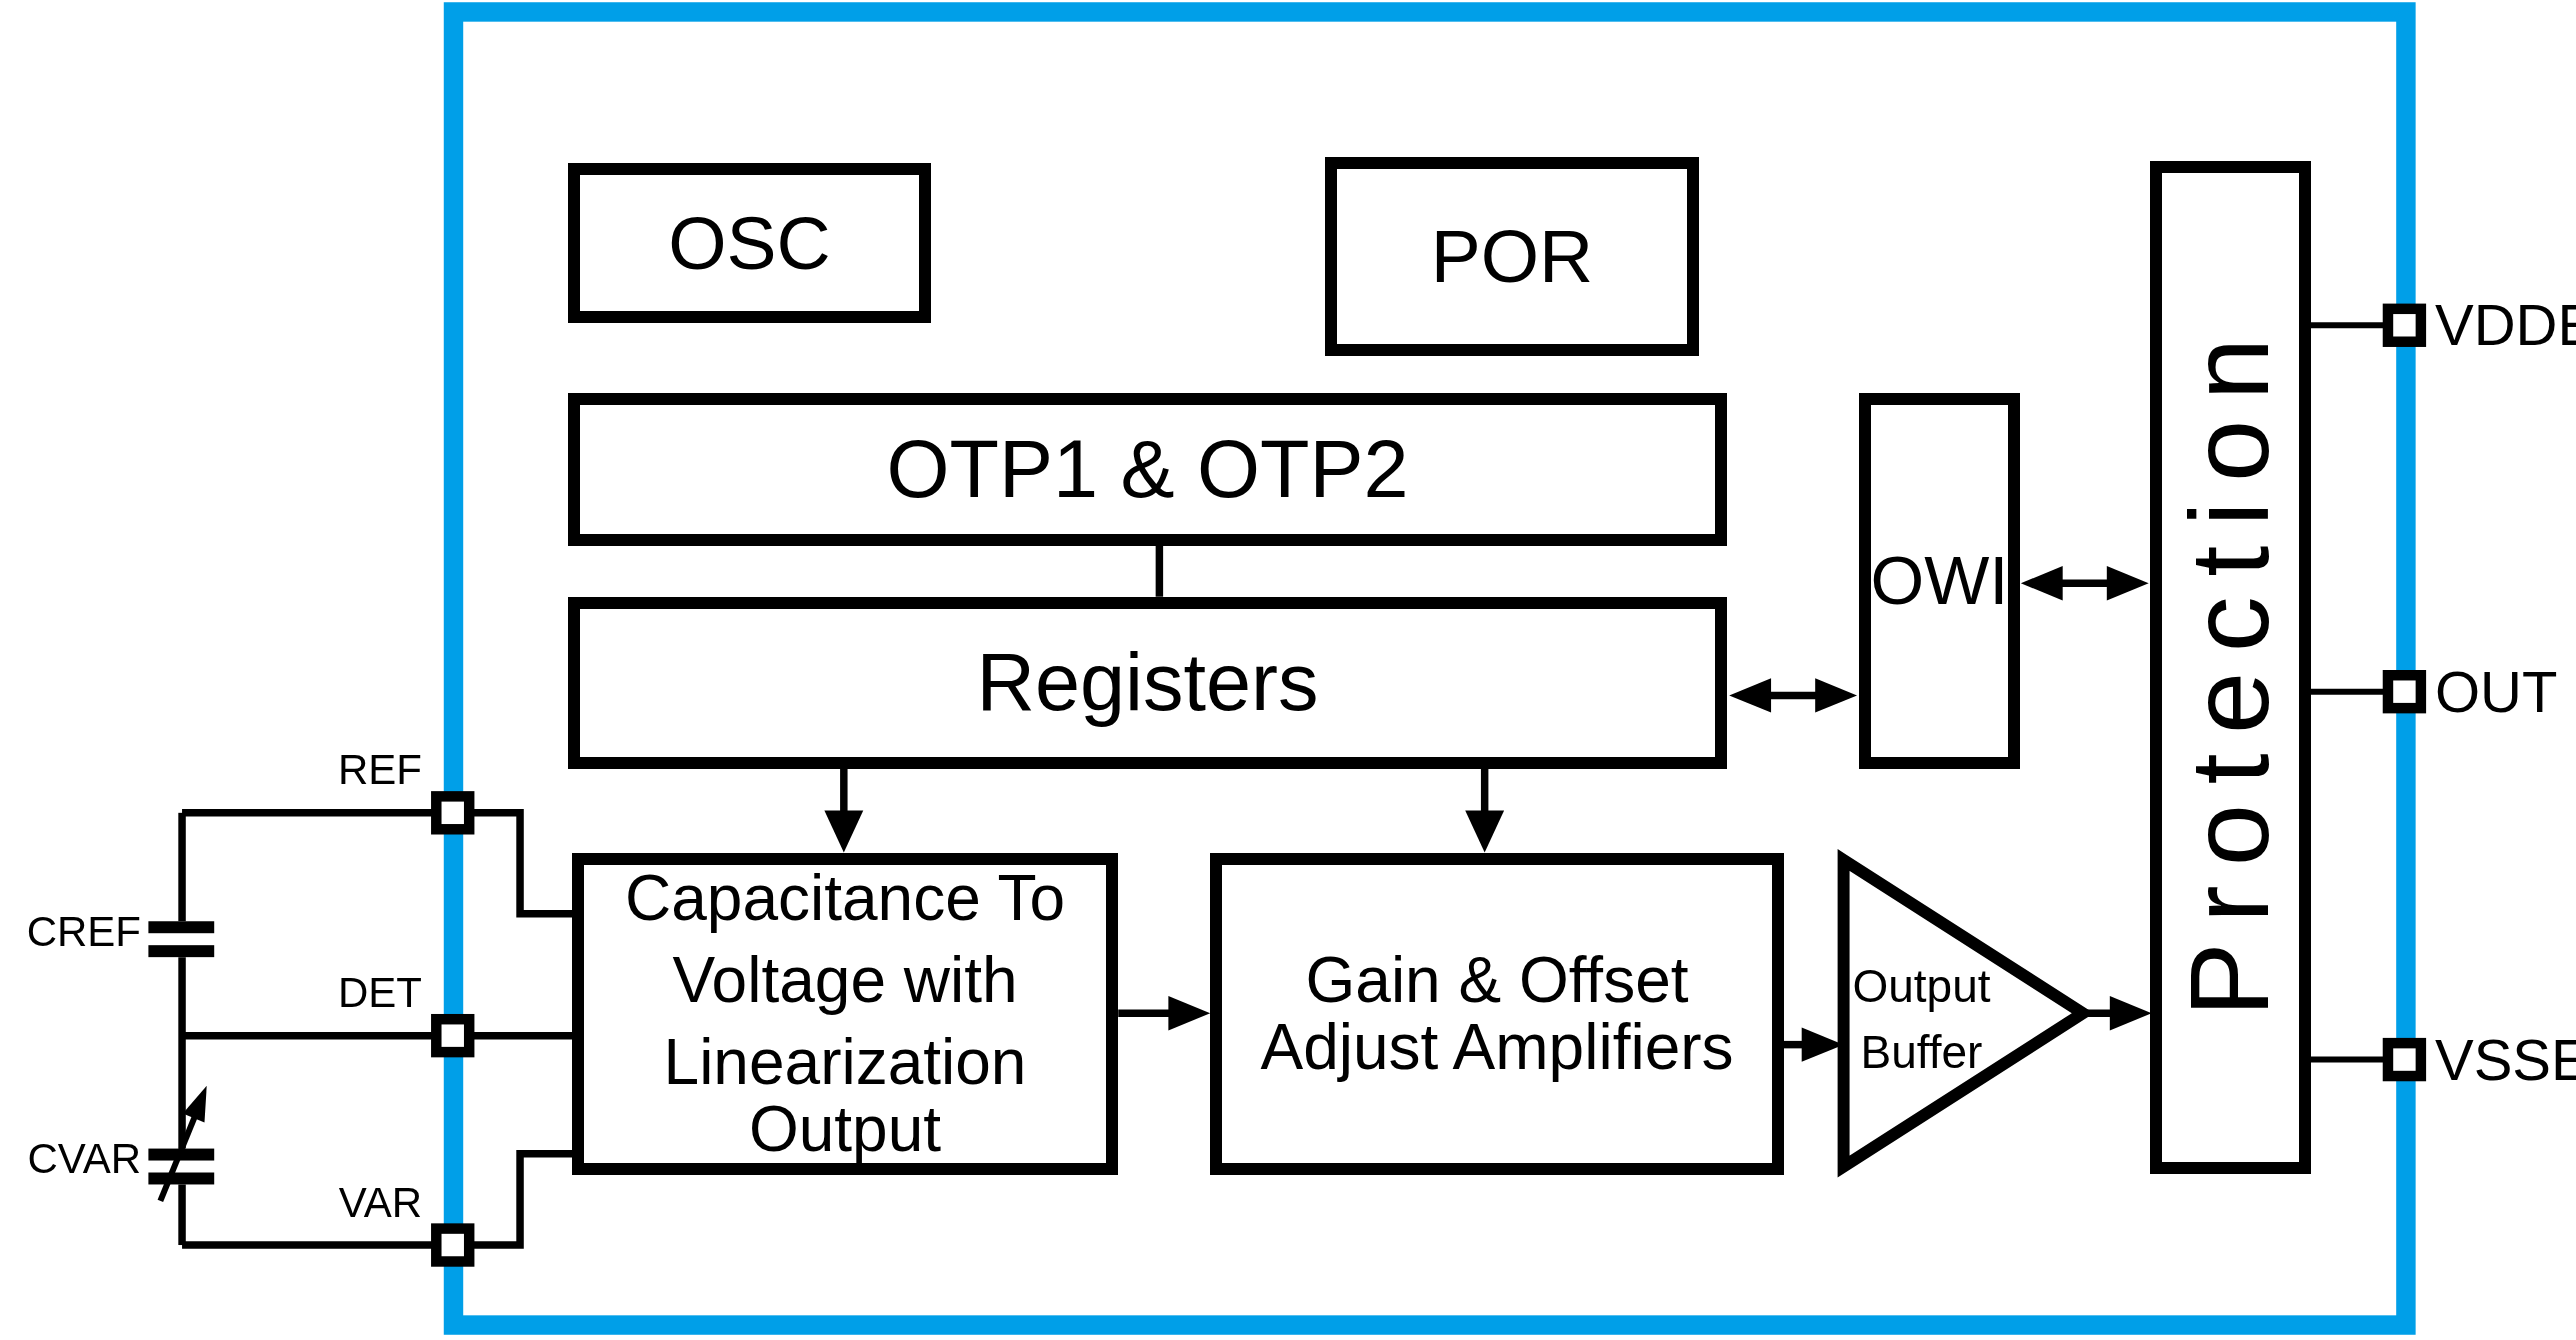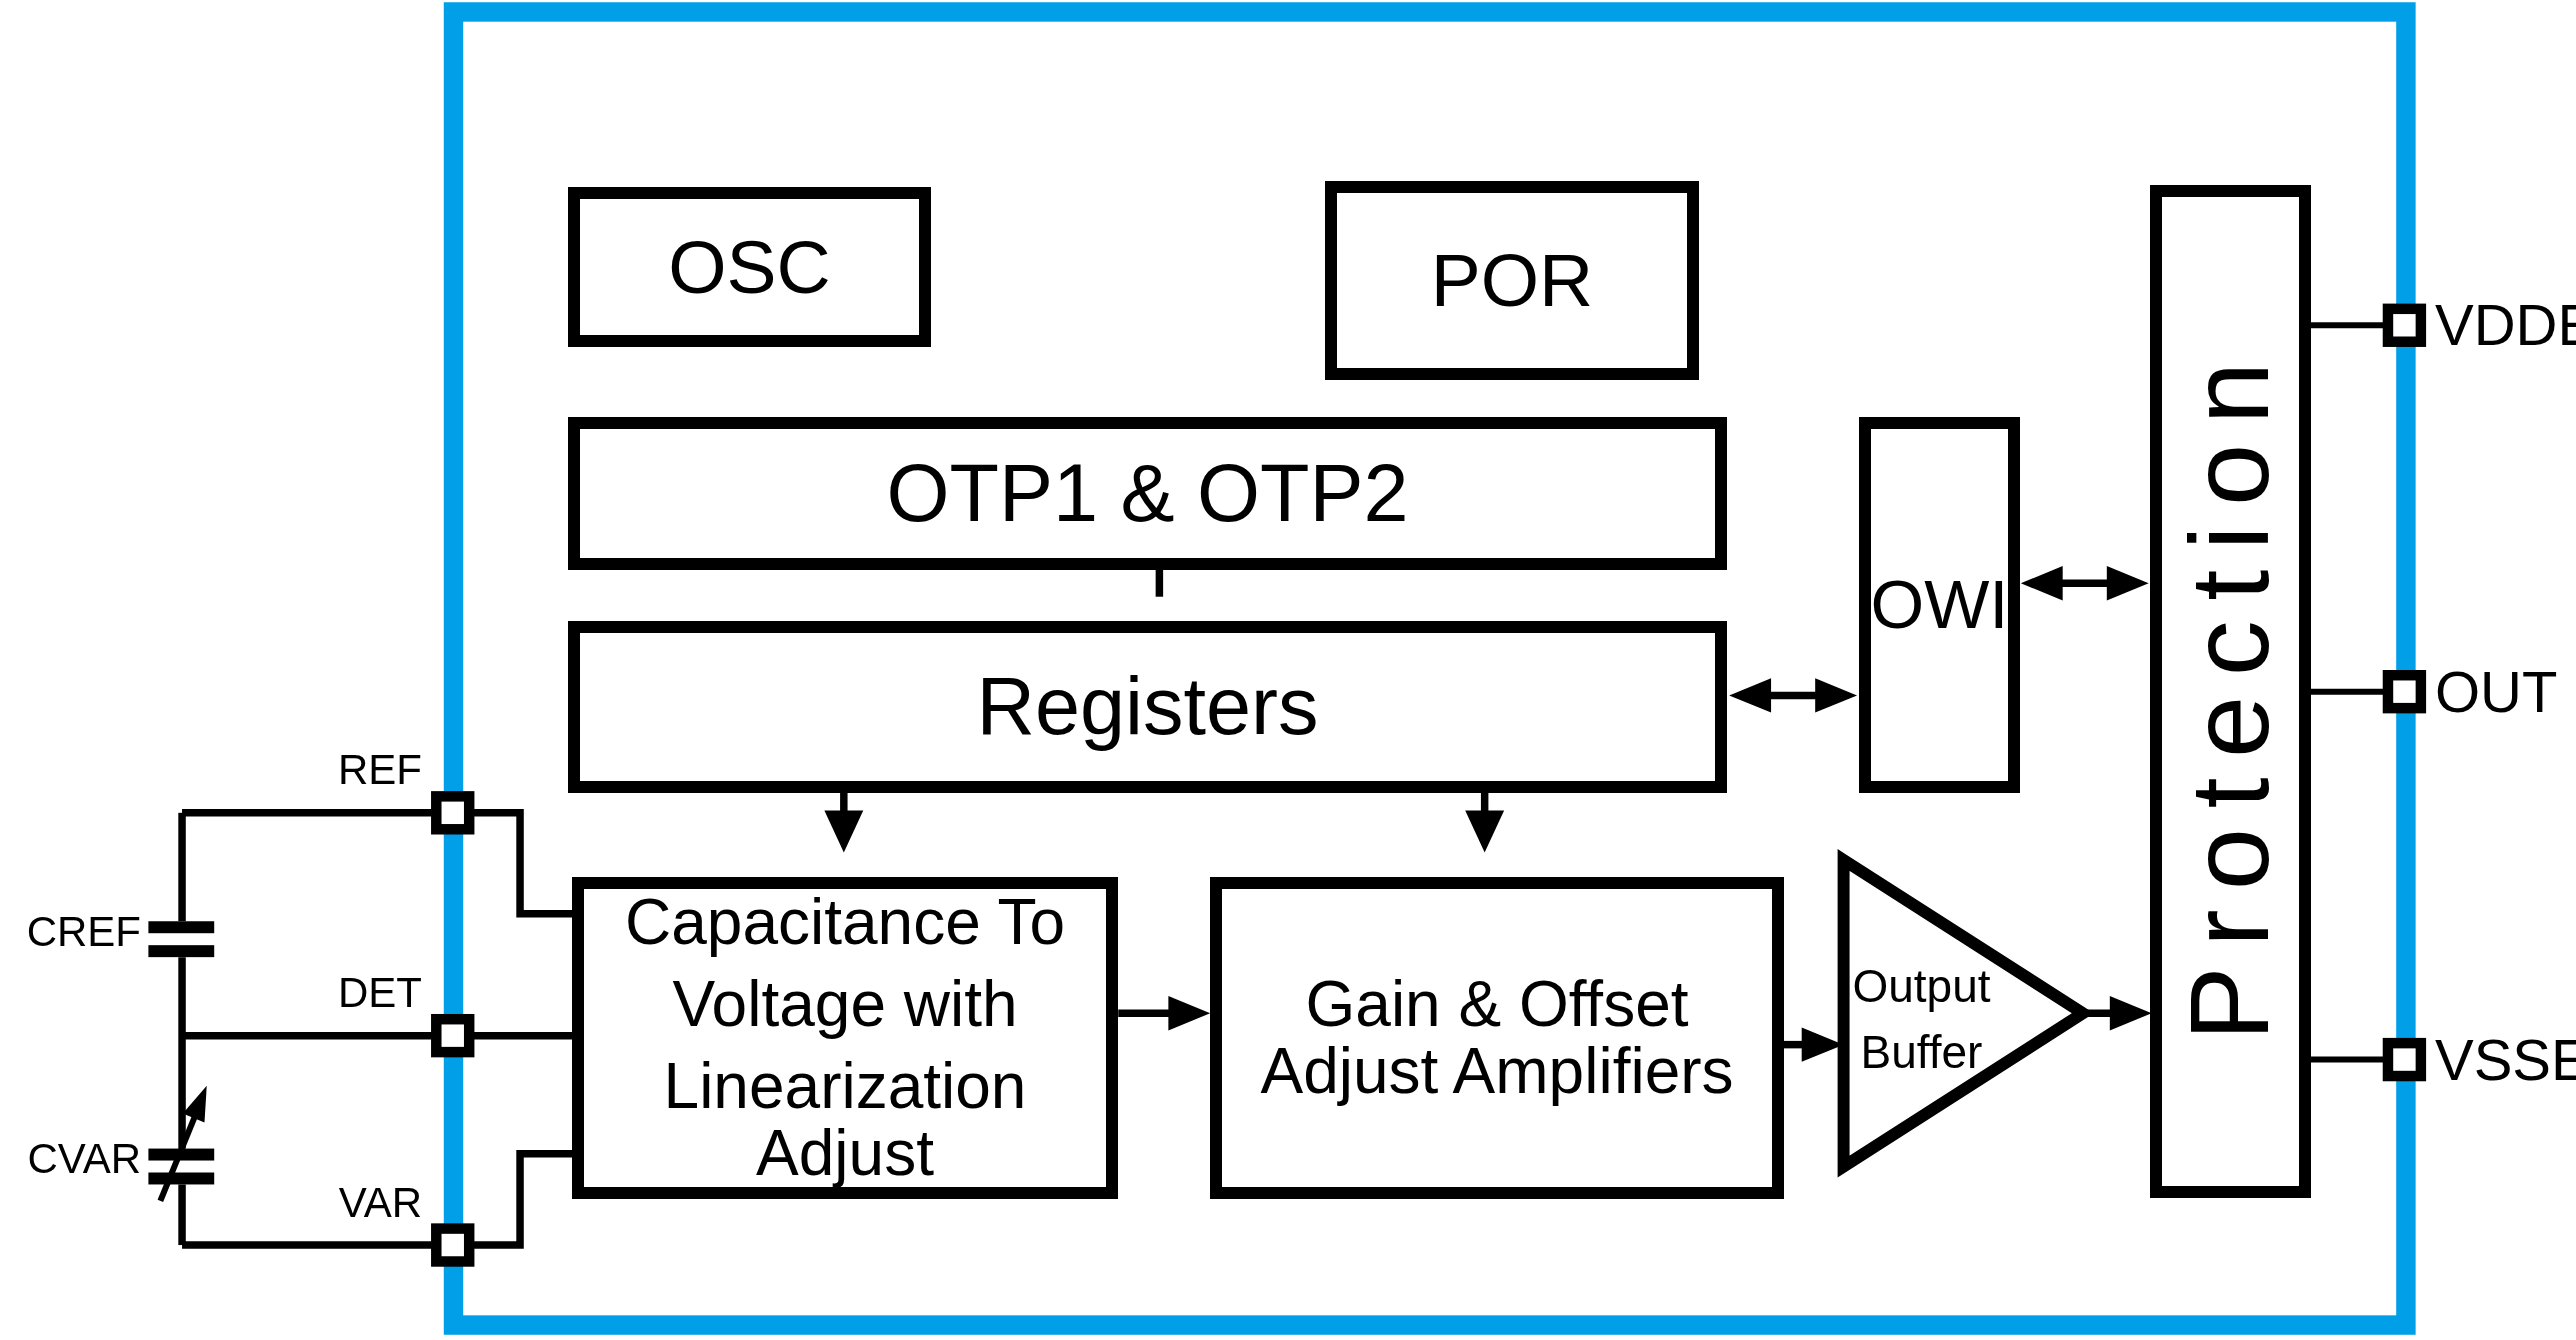--- a/index.html
+++ b/index.html
@@ -5,21 +5,21 @@
   html,body{margin:0;padding:0;}
   body{
     width:2576px;height:1340px;position:relative;background:#ffffff;
     font-family:"Liberation Sans",sans-serif;color:#000;overflow:hidden;
   }
   .layer{position:absolute;left:0;top:0;width:2576px;height:1340px;}
   svg.layer{z-index:1;}
   .box{
     position:absolute;box-sizing:border-box;border:12px solid #000;background:#fff;
     display:flex;align-items:center;justify-content:center;text-align:center;
-    z-index:2;line-height:1.05;margin-top:24px;
+    z-index:2;line-height:1.05;
   }
   #box-osc {left:568px; top:163px; width:363px; height:160px; font-size:75px;}
   #box-por {left:1325px;top:157px; width:374px; height:199px; font-size:75px;}
   #box-otp {left:568px; top:393px; width:1159px;height:153px; font-size:81px;}
   #box-reg {left:568px; top:597px; width:1159px;height:172px; font-size:81px;}
   #box-owi {left:1859px;top:393px; width:161px; height:376px; font-size:69px;}
   #box-prot{left:2150px;top:161px; width:161px; height:1013px;}
   #box-cap {left:572px; top:853px;width:546px; height:322px; font-size:64px;line-height:67px;justify-content:space-between;}
   #box-gain{left:1210px;top:853px;width:574px; height:322px; font-size:64px;line-height:67px;}
   #box-prot .vtext{
@@ -162,21 +162,21 @@
   <span>OWI</span>
 </div>
 
 <div class="box" id="box-prot">
   <span class="vtext">Protection</span>
 </div>
 
 <div class="box multiline" id="box-cap">
   <span>Capacitance To</span>
   <span>Voltage with</span>
-  <span>Linearization Adjust</span>
+  <span>Linearization Output</span>
 </div>
 
 <div class="box multiline" id="box-gain">
   <span>Gain &amp; Offset</span>
   <span>Adjust Amplifiers</span>
 </div>
 
 <div id="buffer-label">
   <span>Output</span>
   <span>Buffer</span>

